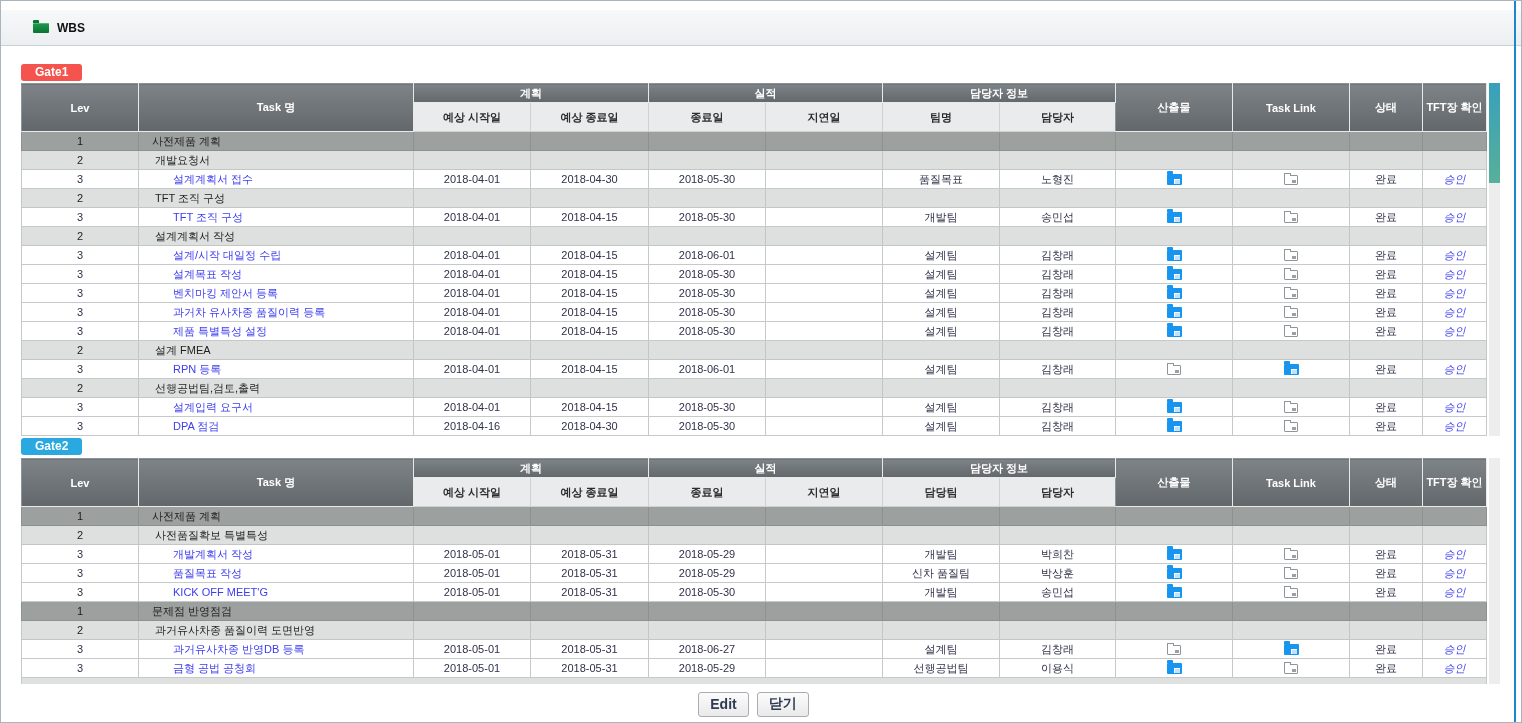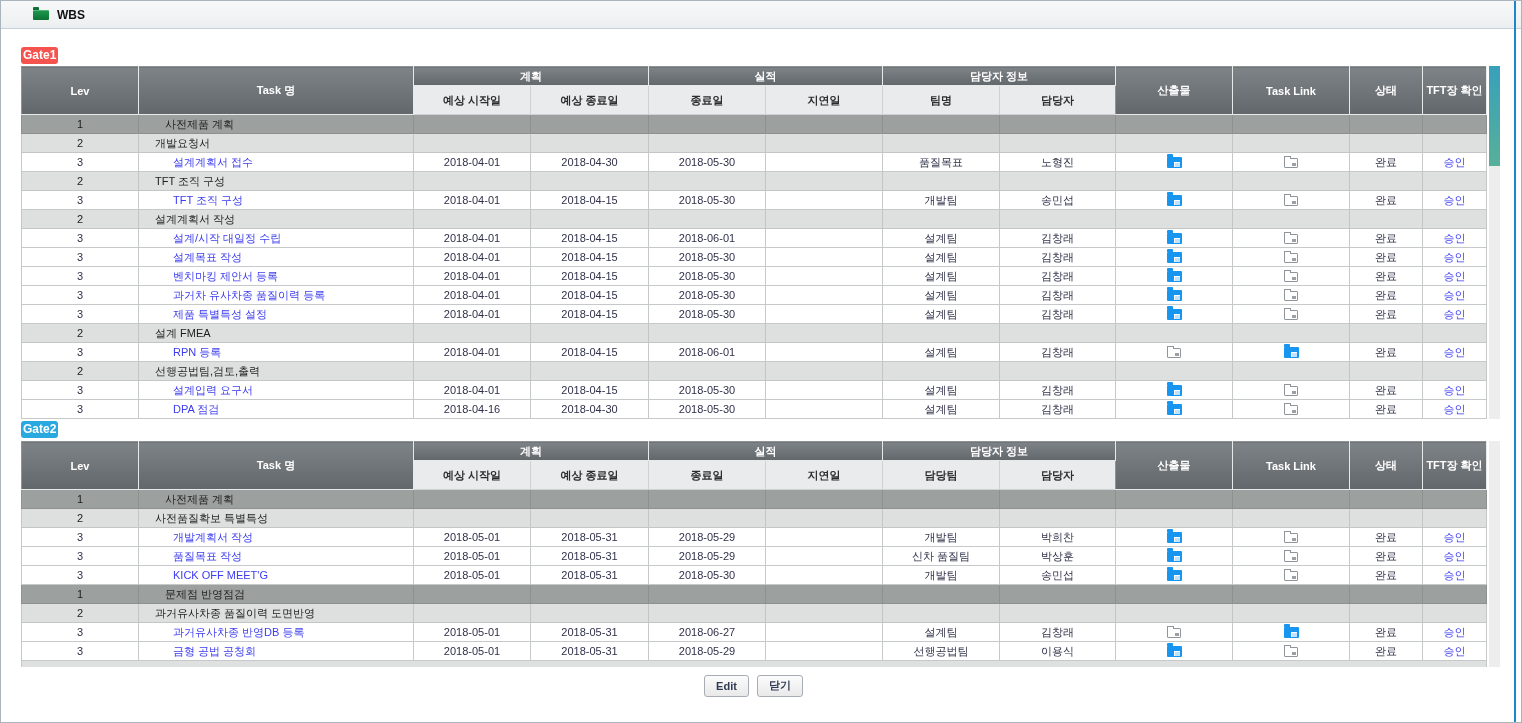--- a/index.html
+++ b/index.html
@@ -4,36 +4,36 @@
 <style>
   * { box-sizing: border-box; }
   html,body { margin:0; padding:0; }
   body {
     width:1522px; height:723px; position:relative; overflow:hidden;
     background:#fff; border:1px solid #aab4bd;
     font-family:"Liberation Sans","DejaVu Sans",sans-serif;
   }
   
   .titlebar{
-    height:28px; background:linear-gradient(#f7f8f9,#eceff1);
+    height:36px; background:linear-gradient(#f7f8f9,#eceff1);
     border-bottom:1px solid #c9cfd6;
-    display:flex; align-items:center; gap:8px; padding-left:32px;
+    display:flex; align-items:center; gap:8px; padding-left:32px;margin-top:9px;
   }
   .app-folder{ width:16px; height:10px; position:relative; border-radius:1px;
     background:linear-gradient(#1d9b4e,#0c7233);
     box-shadow:inset 0 1px 0 rgba(255,255,255,.25);}
   .app-folder::before{ content:""; position:absolute; top:-3px; left:0;
     width:6px; height:3px; background:#0c7233; border-radius:1px 1px 0 0;}
   .title-text{ font-size:12px; font-weight:bold; color:#111; }
 
   .content{ padding:16px 0 0 20px; }
 
   
   .gate-badge{ display:inline-block; color:#fff; font-weight:bold; font-size:12px;
-    line-height:14px; padding:1px 2px 2px; border-radius:3px; margin-bottom:2px;}
+    line-height:14px; padding:1px 14px 2px; border-radius:3px; margin-bottom:2px;}
   .g1{ background:#f4534e; }
   .g2{ background:#29a9e0; margin-bottom:3px; }
 
   
   .table-wrap{ display:flex; align-items:stretch; }
   table{ border-collapse:collapse; table-layout:fixed; width:1465px; font-size:11px; }
   th,td{ overflow:hidden; white-space:nowrap; }
   th.dark{
     background:linear-gradient(#7e8387,#62676b); color:#fff; font-weight:bold;
     height:19px; font-size:11px;
@@ -43,26 +43,26 @@
     background:#e9ebec; color:#2d2d2d; font-weight:bold; height:29px;
     border:1px solid #cfd2d3;
   }
   td{
     height:19px; padding:0 4px; text-align:center; color:#30304a;
     border:1px solid #c6c9c9; background:#fff;
   }
   .row-l1 td{ background:#9ca09e; color:#1c1c1c; border-color:#8d918f; }
   .row-l2 td{ background:#dee0df; color:#222; border-color:#c3c6c5; }
   .c-task{ text-align:left; }
-  .row-l1 .c-task{ padding-left:26px; }
+  .row-l1 .c-task{ padding-left:13px; }
   .row-l2 .c-task{ padding-left:16px; }
   .row-l3 .c-task{ padding-left:34px; }
   .task-label{ color:#1e1e1e; }
   .row-l3 .task-label{ color:#3c3cf0; cursor:pointer; }
-  .approve-link{ color:#3c3cf0; cursor:pointer; }
+  .approve-link{ color:#3c3cf0; cursor:pointer;font-style:italic; }
 
   
   .folder{ display:inline-block; width:15px; height:11px; position:relative;
     vertical-align:middle; border-radius:1px; }
   .folder-blue{ background:#1795ef; }
   .folder-blue::before{ content:""; position:absolute; top:-3px; left:0;
     width:6px; height:3px; background:#1795ef; border-radius:1px 1px 0 0; }
   .folder-blue::after{ content:""; position:absolute; right:2px; bottom:1px;
     width:5px; height:4px; background:#bfe3ff; border-left:1px solid #fff; border-top:1px solid #fff; }
   .folder-gray{ background:#fff; border:1px solid #8f959a; width:14px; height:10px; }
@@ -74,21 +74,21 @@
   
   .vscroll{ width:11px; background:#ededee; margin-left:2px; }
   .vthumb{ height:100px; background:linear-gradient(#38a0bb,#57b09a); }
 
   .clip-row{ height:6px; background:#dfe1e0;
     border-left:1px solid #c6c9c9; border-right:1px solid #c6c9c9; }
 
   
   .footer{ width:1465px; display:flex; justify-content:center; gap:8px; margin-top:8px; }
   .btn{
-    font-family:inherit; font-size:11px; font-weight:bold; color:#2f3b53;
+    font-family:inherit; font-size:14px; font-weight:bold; color:#2f3b53;
     background:linear-gradient(#fcfcfc,#e9e9ea); border:1px solid #a8adb5;
     border-radius:3px; padding:2px 11px 3px; cursor:pointer;
   }
 
   .right-line{ position:absolute; top:0; bottom:0; right:5px; width:2px; background:#1d87c9; }
 </style>
 </head>
 <body>
 
 <div class="titlebar">

